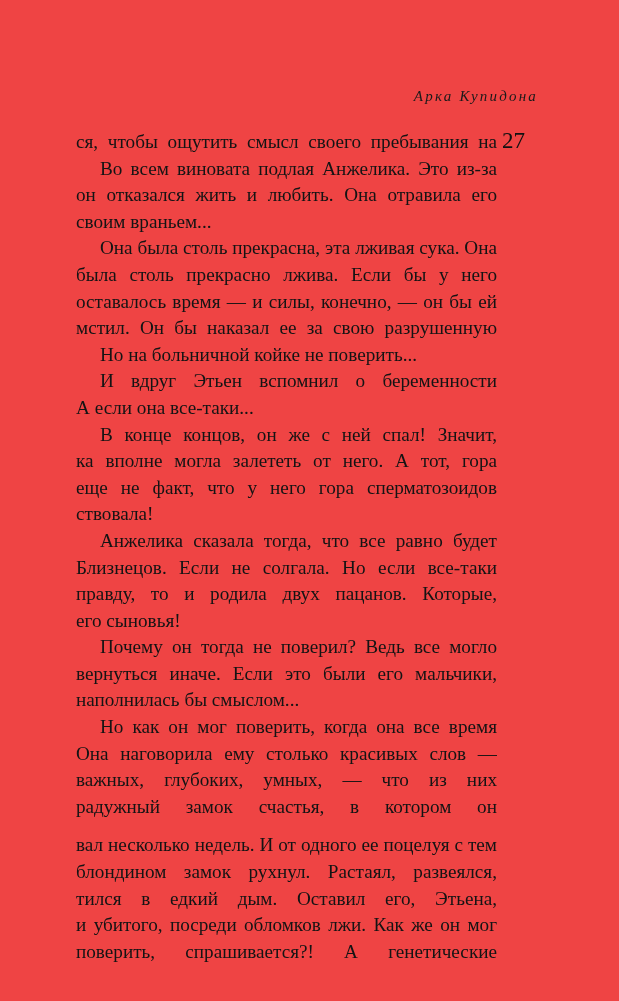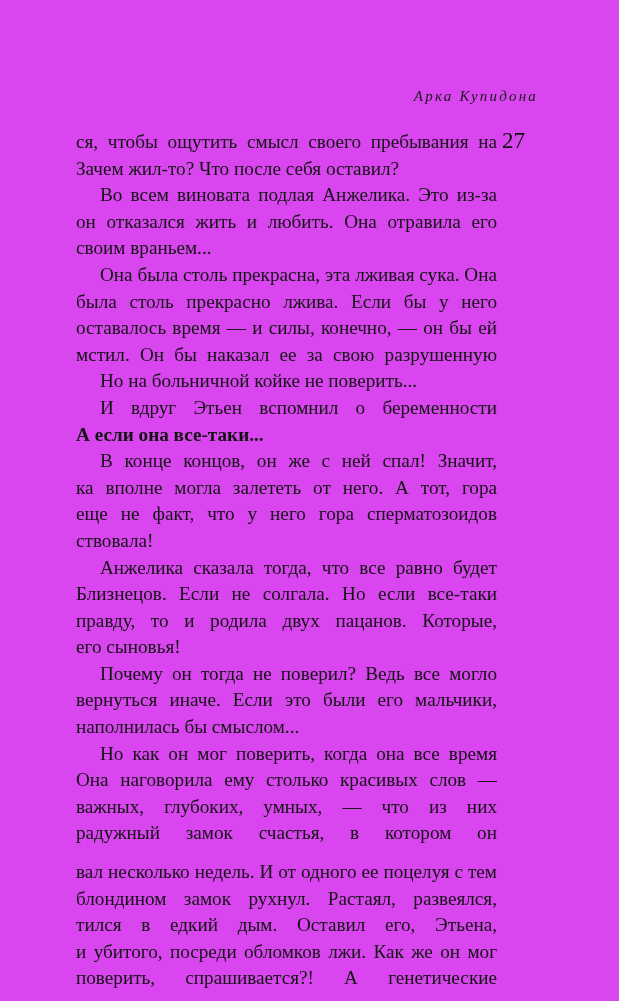--- a/index.html
+++ b/index.html
@@ -1,17 +1,17 @@
 <!DOCTYPE html>
 <html><head>
 <meta charset="utf-8">
 <style>
   html, body { margin: 0; padding: 0; background: #ffffff; }
   body { width: 619px; height: 1001px; position: relative; overflow: hidden; }
-  .page { position: absolute; left: 0; top: 0; width: 619px; height: 1001px; background: #d946ef; }
+  .page { position: absolute; left: 0; top: 0; width: 619px; height: 1001px; background: #ef4444; }
   .running-head {
     position: absolute; top: 88px; left: 380px; width: 158px;
     text-align: right;
     font-family: "Liberation Serif", "DejaVu Serif", serif;
     font-style: italic; font-size: 15px; letter-spacing: 2.2px;
     color: #1a1a1a;
   }
   .page-number {
     position: absolute; top: 128px; left: 493px; width: 32px;
     text-align: right;
@@ -28,31 +28,30 @@
   .line.indent { padding-left: 24px; }
 </style>
 </head>
 <body>
 
 <div class="page">
   <div class="running-head">Арка Купидона</div>
   <div class="page-number">27</div>
   <div class="body-text" id="body-text">
       <span class="line" style="white-space: normal; overflow: hidden;">ся, чтобы ощутить смысл своего пребывания на земле.</span>
-      <span class="line last" style="white-space: normal; overflow: hidden;">Зачем жил-то? Что после себя оставил?</span>
       <span class="line indent" style="white-space: normal; overflow: hidden;">Во всем виновата подлая Анжелика. Это из-за нее</span>
       <span class="line" style="white-space: normal; overflow: hidden;">он отказался жить и любить. Она отравила его мозг</span>
       <span class="line last" style="white-space: normal; overflow: hidden;">своим враньем...</span>
       <span class="line indent" style="white-space: normal; overflow: hidden;">Она была столь прекрасна, эта лживая сука. Она</span>
       <span class="line" style="white-space: normal; overflow: hidden;">была столь прекрасно лжива. Если бы у него сейчас</span>
       <span class="line" style="white-space: normal; overflow: hidden;">оставалось время — и силы, конечно, — он бы ей ото-</span>
       <span class="line" style="white-space: normal; overflow: hidden;">мстил. Он бы наказал ее за свою разрушенную жизнь!</span>
       <span class="line indent last" style="white-space: normal; overflow: hidden;">Но на больничной койке не поверить...</span>
       <span class="line indent" style="white-space: normal; overflow: hidden;">И вдруг Этьен вспомнил о беременности Анжелики.</span>
-      <span class="line last" style="white-space: normal; overflow: hidden; font-weight: bold;">А если она все-таки...</span>
+      <span class="line last" style="white-space: normal; overflow: hidden;">А если она все-таки...</span>
       <span class="line indent" style="white-space: normal; overflow: hidden;">В конце концов, он же с ней спал! Значит, Анжели-</span>
       <span class="line" style="white-space: normal; overflow: hidden;">ка вполне могла залететь от него. А тот, гора мышц, —</span>
       <span class="line" style="white-space: normal; overflow: hidden;">еще не факт, что у него гора сперматозоидов наличе-</span>
       <span class="line last" style="white-space: normal; overflow: hidden;">ствовала!</span>
       <span class="line indent" style="white-space: normal; overflow: hidden;">Анжелика сказала тогда, что все равно будет рожать.</span>
       <span class="line" style="white-space: normal; overflow: hidden;">Близнецов. Если не солгала. Но если все-таки сказала</span>
       <span class="line" style="white-space: normal; overflow: hidden;">правду, то и родила двух пацанов. Которые, возможно,</span>
       <span class="line last" style="white-space: normal; overflow: hidden;">его сыновья!</span>
       <span class="line indent" style="white-space: normal; overflow: hidden;">Почему он тогда не поверил? Ведь все могло по-</span>
       <span class="line" style="white-space: normal; overflow: hidden;">вернуться иначе. Если это были его мальчики, жизнь</span>

